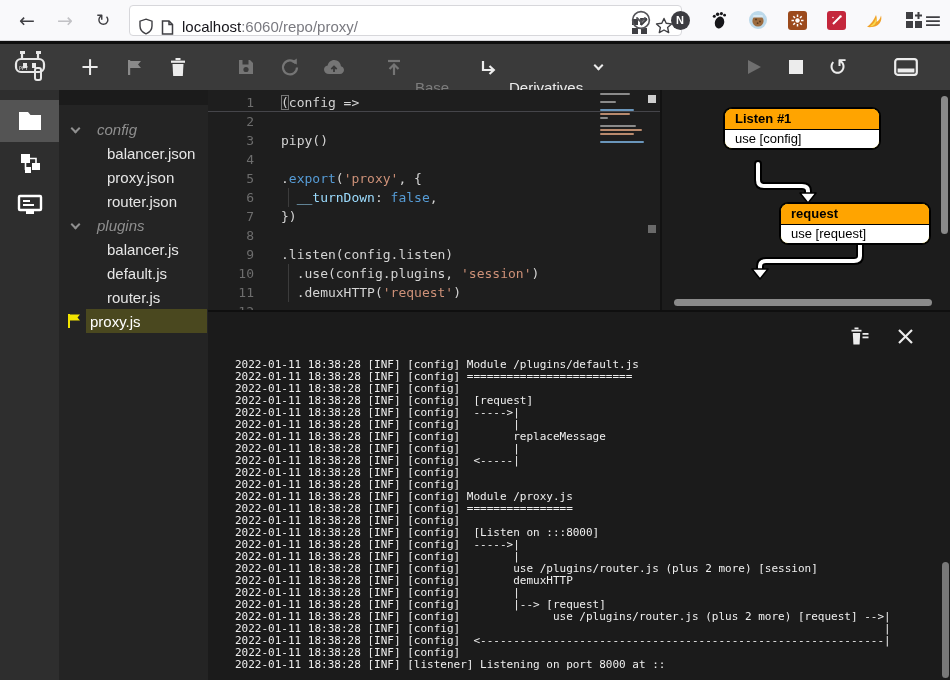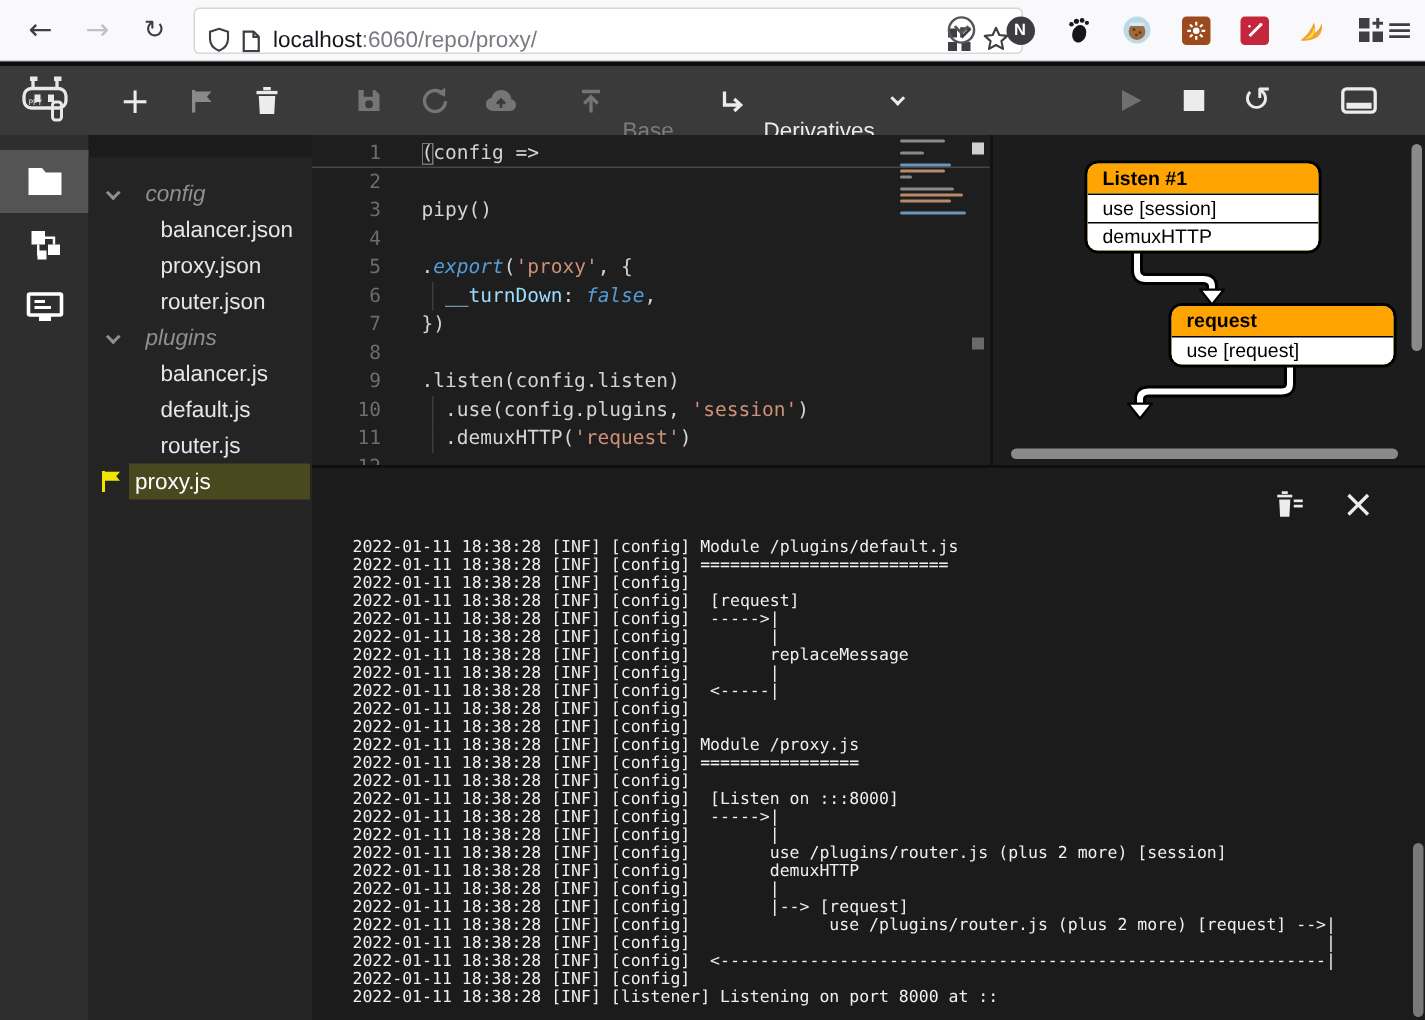--- a/index.html
+++ b/index.html
@@ -51,21 +51,21 @@
   .trow.selected span.lbl { margin-left:31px; color:#fff; }
   .flagicon { position:absolute; left:8px; top:4px; }
 
   
   .editor { position:absolute; top:90px; left:208px; width:452px; height:220px; background:#1e1e1e; overflow:hidden; }
   .cline { position:relative; height:19px; display:flex; font-family:"DejaVu Sans Mono",monospace; font-size:13px; line-height:19px; white-space:pre; }
   .cline .ln { width:55px; padding-right:9px; text-align:right; color:#6d6d6d; flex:none; }
   .cline .code { padding-left:18px; }
   .cline.cur { box-shadow: inset 0 -1px 0 #45454a; }
   .cline.guided::before { content:""; position:absolute; left:80px; top:0; bottom:0; border-left:1px solid #3c3c3c; }
-  .tk-c0 { color:#d4d4d4; } .tk-kw { color:#569cd6;font-style:italic; } .tk-str { color:#ce9178;margin-top:36px; } .tk-var { color:#9cdcfe; }
+  .tk-c0 { color:#d4d4d4; } .tk-kw { color:#569cd6; } .tk-str { color:#ce9178;margin-top:36px; } .tk-var { color:#9cdcfe; }
   .tk-bm { box-shadow: inset 0 0 0 1px #767676; }
   .minimap { position:absolute; top:3px; left:392px; width:48px; height:52px; }
   .mmbar { height:2px; margin-bottom:2px; border-radius:1px; }
   .mm-g { background:#8a8a8a; } .mm-b { background:#6a96bb; } .mm-o { background:#b98a6d; }
   .ovr-sq { position:absolute; width:8px; height:8px; left:440px; }
 
   
   .diagram { position:absolute; top:90px; left:660px; width:290px; height:220px; background:#1c1c1c; border-left:2px solid #121212; }
   .dbox { position:absolute; border:1px solid #000; border-radius:8px; overflow:hidden; background:#fde047; box-shadow:0 0 0 1px #000; }
   .dbox .dhead { background:#ffa400; color:#000; font-weight:bold; font-size:13px; padding:2px 0 2px 10px; height:20px; line-height:16px; }
@@ -390,22 +390,21 @@
       <path d="M96 74 V90 Q96 96 102 96 H140 Q146 96 146 101 V104" stroke="#fff" stroke-width="4"></path>
       <polygon points="138,103 154,103 146,113" fill="#fff" stroke="#000" stroke-width="1.5"></polygon>
       <path d="M198 152 V166 Q198 171 192 171 H104 Q98 171 98 176 V180" stroke="#000" stroke-width="8"></path>
       <path d="M198 152 V166 Q198 171 192 171 H104 Q98 171 98 176 V180" stroke="#fff" stroke-width="4"></path>
       <polygon points="90,179 106,179 98,189" fill="#fff" stroke="#000" stroke-width="1.5"></polygon>
     </g>
   </svg>
   <div id="dboxes">
       <div class="dbox dbox-0">
         <div class="dhead">Listen #1</div>
-        <div class="drow">use [session]</div>
-        <div class="drow">demuxHTTP</div>
+        <div class="drow">use [config]</div>
       </div>
       <div class="dbox dbox-1">
         <div class="dhead">request</div>
         <div class="drow">use [request]</div>
       </div>
     </div>
   <div class="vscroll" style="right:2px; top:6px; width:7px; height:138px;"></div>
   <div class="hscroll" style="left:12px; bottom:4px; height:7px; width:258px;"></div>
 </div>
 

